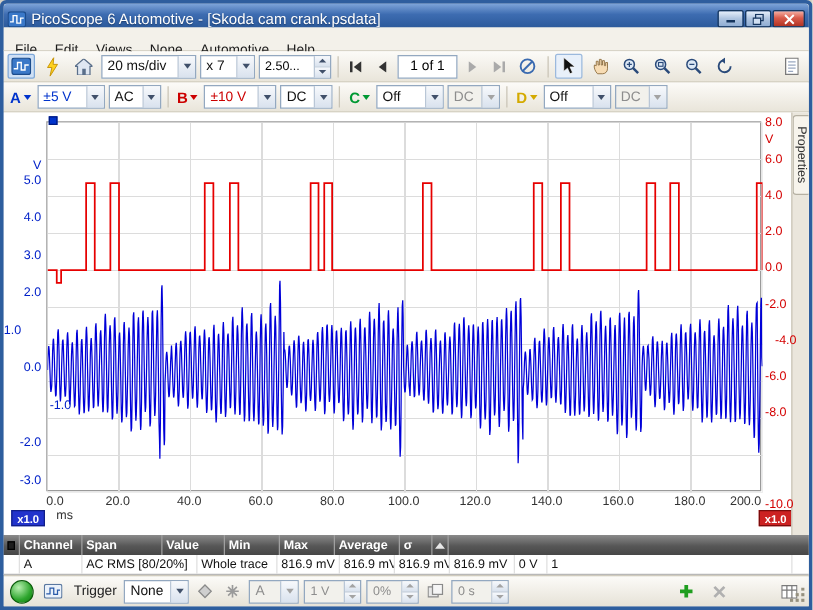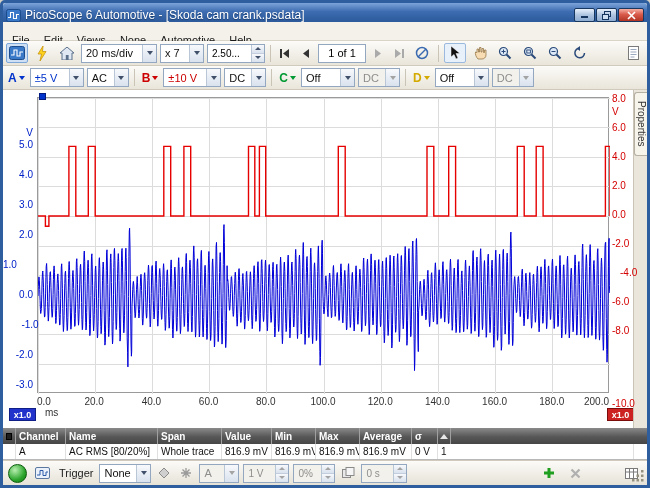--- a/index.html
+++ b/index.html
@@ -369,21 +369,21 @@
     <div class="props-strip">
       <div class="props-tab">Properties</div>
     </div>
   <span class="axl" style="left: 0px; width: 30px; top: 37px; text-align: right; color: rgb(0, 32, 200);">V</span>
       <span class="axl" style="left: 0px; width: 30px; top: 49px; text-align: right; color: rgb(0, 32, 200);">5.0</span>
       <span class="axl" style="left: 0px; width: 30px; top: 79px; text-align: right; color: rgb(0, 32, 200);">4.0</span>
       <span class="axl" style="left: 0px; width: 30px; top: 109px; text-align: right; color: rgb(0, 32, 200);">3.0</span>
       <span class="axl" style="left: 0px; width: 30px; top: 139px; text-align: right; color: rgb(0, 32, 200);">2.0</span>
       <span class="axl" style="left: 0px; width: 30px; top: 169px; text-align: left; color: rgb(0, 32, 200);">1.0</span>
       <span class="axl" style="left: 0px; width: 30px; top: 199px; text-align: right; color: rgb(0, 32, 200);">0.0</span>
-      <span class="axl" style="left: 0px; width: 54px; top: 229px; text-align: center; color: rgb(0, 32, 200);">-1.0</span>
+      <span class="axl" style="left: 0px; width: 54px; top: 229px; text-align: right; color: rgb(0, 32, 200);">-1.0</span>
       <span class="axl" style="left: 0px; width: 30px; top: 259px; text-align: right; color: rgb(0, 32, 200);">-2.0</span>
       <span class="axl" style="left: 0px; width: 30px; top: 289px; text-align: right; color: rgb(0, 32, 200);">-3.0</span>
       <span class="axl" style="left: 609px; width: 24px; top: 16px; color: rgb(212, 0, 0);">V</span>
       <span class="axl" style="left: 609px; width: 26px; top: 3px; color: rgb(212, 0, 0);">8.0</span>
       <span class="axl" style="left: 609px; width: 26px; top: 32px; color: rgb(212, 0, 0);">6.0</span>
       <span class="axl" style="left: 609px; width: 26px; top: 61px; color: rgb(212, 0, 0);">4.0</span>
       <span class="axl" style="left: 609px; width: 26px; top: 90px; color: rgb(212, 0, 0);">2.0</span>
       <span class="axl" style="left: 609px; width: 26px; top: 119px; color: rgb(212, 0, 0);">0.0</span>
       <span class="axl" style="left: 609px; width: 26px; top: 148px; color: rgb(212, 0, 0);">-2.0</span>
       <span class="axl" style="left: 601px; width: 26px; top: 177px; color: rgb(212, 0, 0); margin-left: 16px;">-4.0</span>
@@ -403,21 +403,20 @@
       <span class="axl" style="top: 306px; width: 40px; text-align: right; left: 566px; color: rgb(51, 51, 51);">200.0</span>
       <span class="axl" style="left: 42px; top: 317px; width: 24px; color: rgb(51, 51, 51);">ms</span>
     </div>
 
   <div class="meas">
     <div class="meas-head">
       <div class="hcell handle" style="width:13px">
           <span class="handle-sq"></span>
         </div>
       <div class="hcell" style="width:50px">Channel</div>
-      <div class="hcell" style="width:92px">Name</div>
       <div class="hcell" style="width:64px">Span</div>
       <div class="hcell" style="width:50px">Value</div>
       <div class="hcell" style="width:44px">Min</div>
       <div class="hcell" style="width:44px">Max</div>
       <div class="hcell" style="width:52px">Average</div>
       <div class="hcell" style="width:26px">σ</div>
       <div class="hcell" style="width:13px;justify-content:center">
           <i class="tri-uw"></i>
         </div>
     </div>

